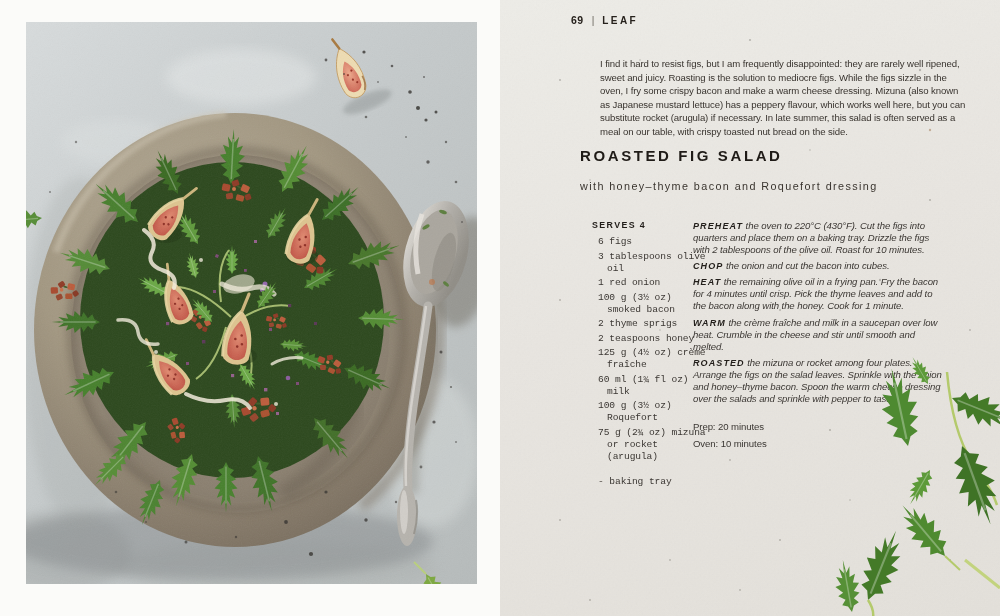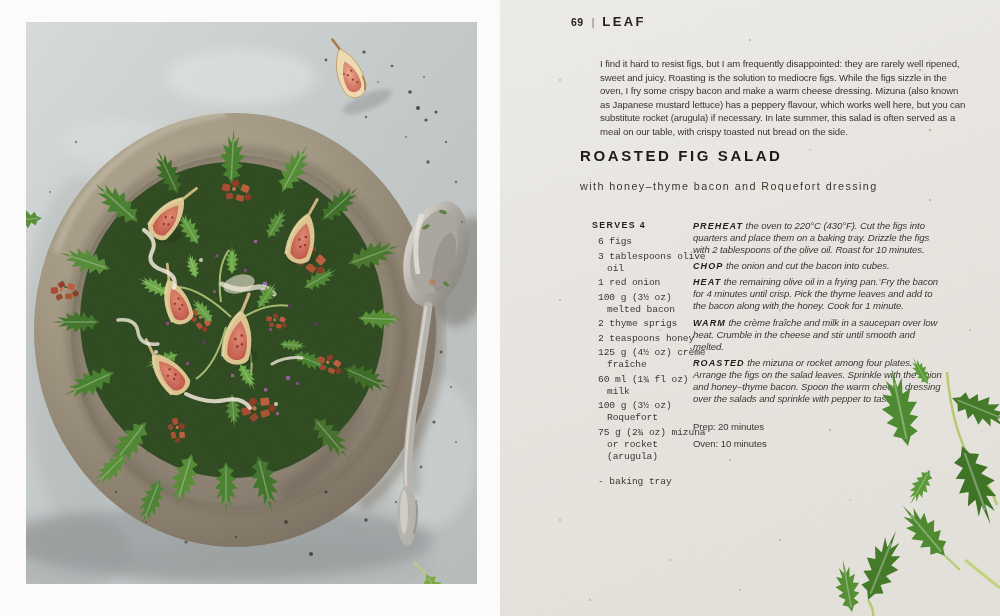--- a/index.html
+++ b/index.html
@@ -12,21 +12,21 @@
   .photo svg{display:block;}
 
   .tex,.sprigs{position:absolute;left:0;top:0;width:500px;height:616px;pointer-events:none;}
   .tex{z-index:0;}
   .content{position:absolute;inset:0;z-index:1;}
   .sprigs{z-index:2;}
 
   .pg-head{position:absolute;left:71px;top:14px;display:flex;align-items:baseline;color:#26211c;}
   .pg-num{font-size:10.5px;font-weight:700;letter-spacing:.5px;}
   .pg-bar{font-size:10px;color:#6b655e;margin:0 8px;font-weight:400;}
-  .pg-chap{font-size:13px;font-weight:700;letter-spacing:2.4px;}
+  .pg-chap{font-size:10px;font-weight:700;letter-spacing:2.4px;}
 
   .intro{position:absolute;left:92px;top:49px;width:366px;margin:8px;
          font-size:9.6px;line-height:13.6px;letter-spacing:-.1px;color:#39342f;}
 
   .title{position:absolute;left:80px;top:147px;margin:0;font-size:15px;font-weight:700;
          letter-spacing:2.6px;color:#1f1b17;}
   .subtitle{position:absolute;left:80px;top:180px;margin:0;font-size:10.8px;font-weight:400;
             letter-spacing:1.4px;color:#3a352f;}
 
   .ing{position:absolute;left:92px;top:220px;width:120px;color:#3b3733;}
@@ -369,21 +369,21 @@
 
       <h1 class="title">ROASTED FIG SALAD</h1>
       <h2 class="subtitle">with honey–thyme bacon and Roquefort dressing</h2>
 
       <aside class="ing">
         <div class="serves">SERVES 4</div>
         <ul>
             <li>6 figs</li>
             <li>3 tablespoons olive oil</li>
             <li>1 red onion</li>
-            <li>100 g (3½ oz) melted bacon</li>
+            <li>100 g (3½ oz) smoked bacon</li>
             <li>2 thyme sprigs</li>
             <li>2 teaspoons honey</li>
             <li>125 g (4½ oz) crème fraîche</li>
             <li>60 ml (1¾ fl oz) milk</li>
             <li>100 g (3½ oz) Roquefort</li>
             <li>75 g (2¾ oz) mizuna or rocket (arugula)</li>
           </ul>
         <ul class="equip">
             <li>baking tray</li>
           </ul>

